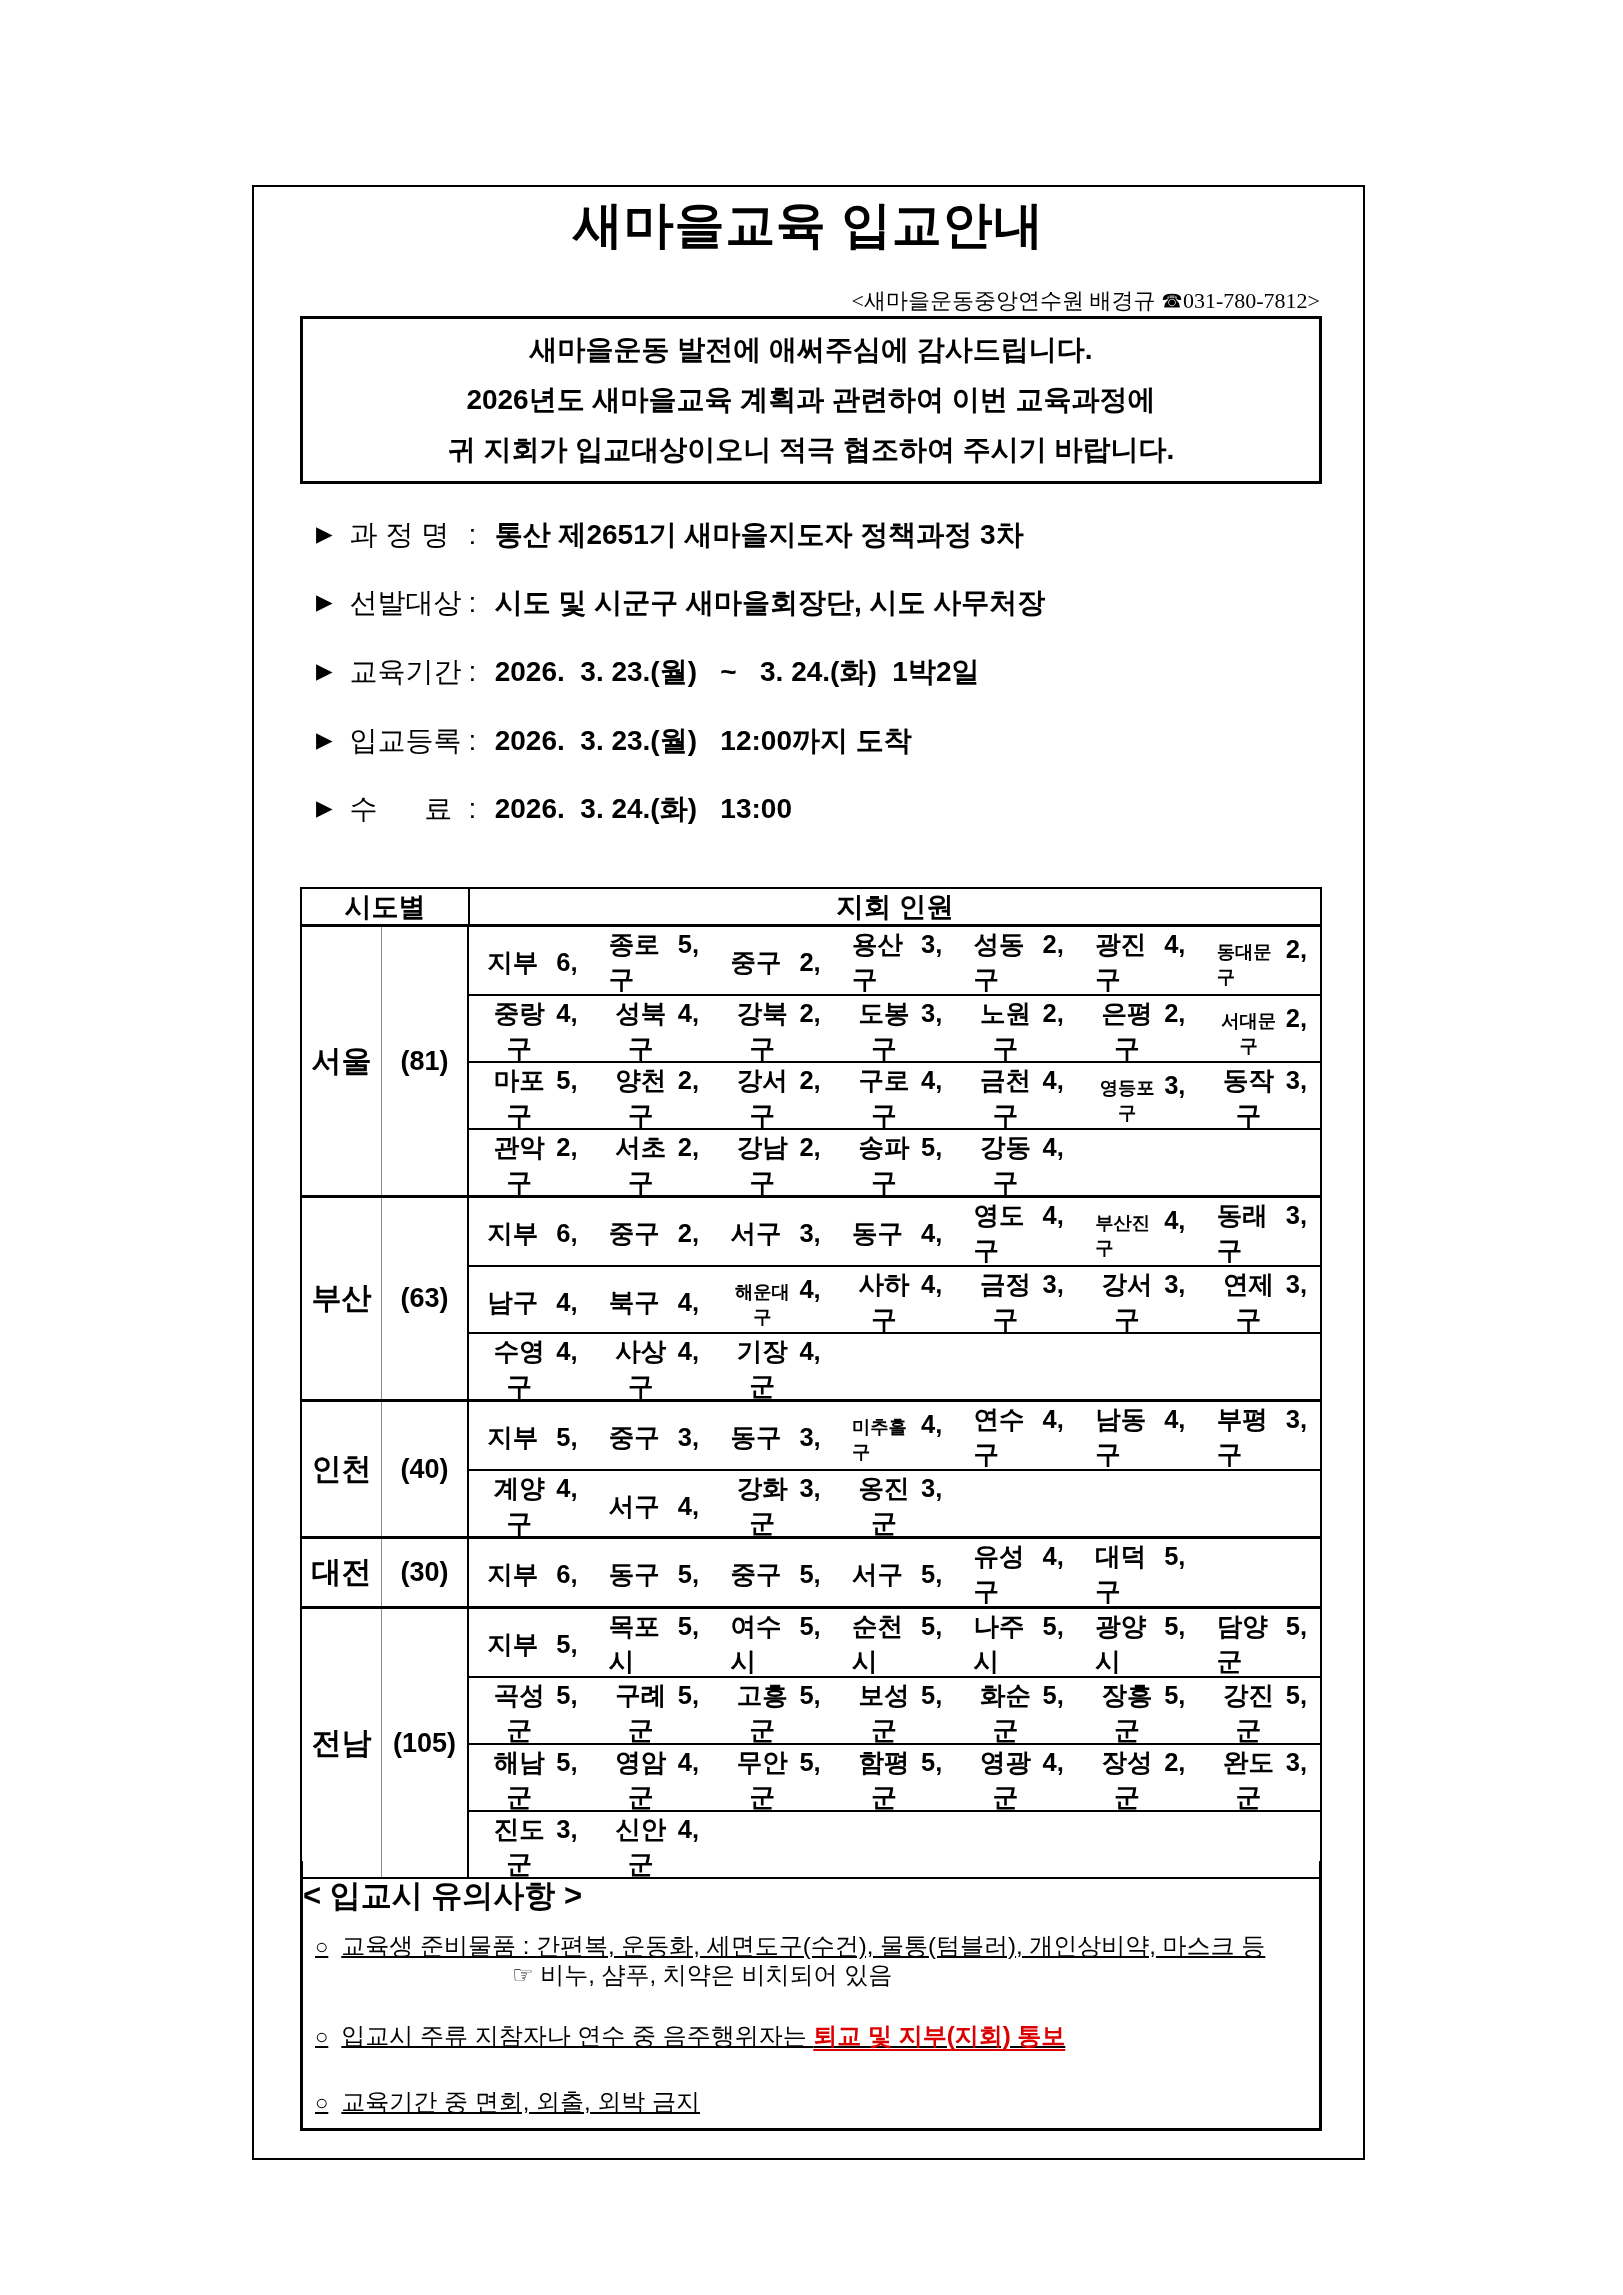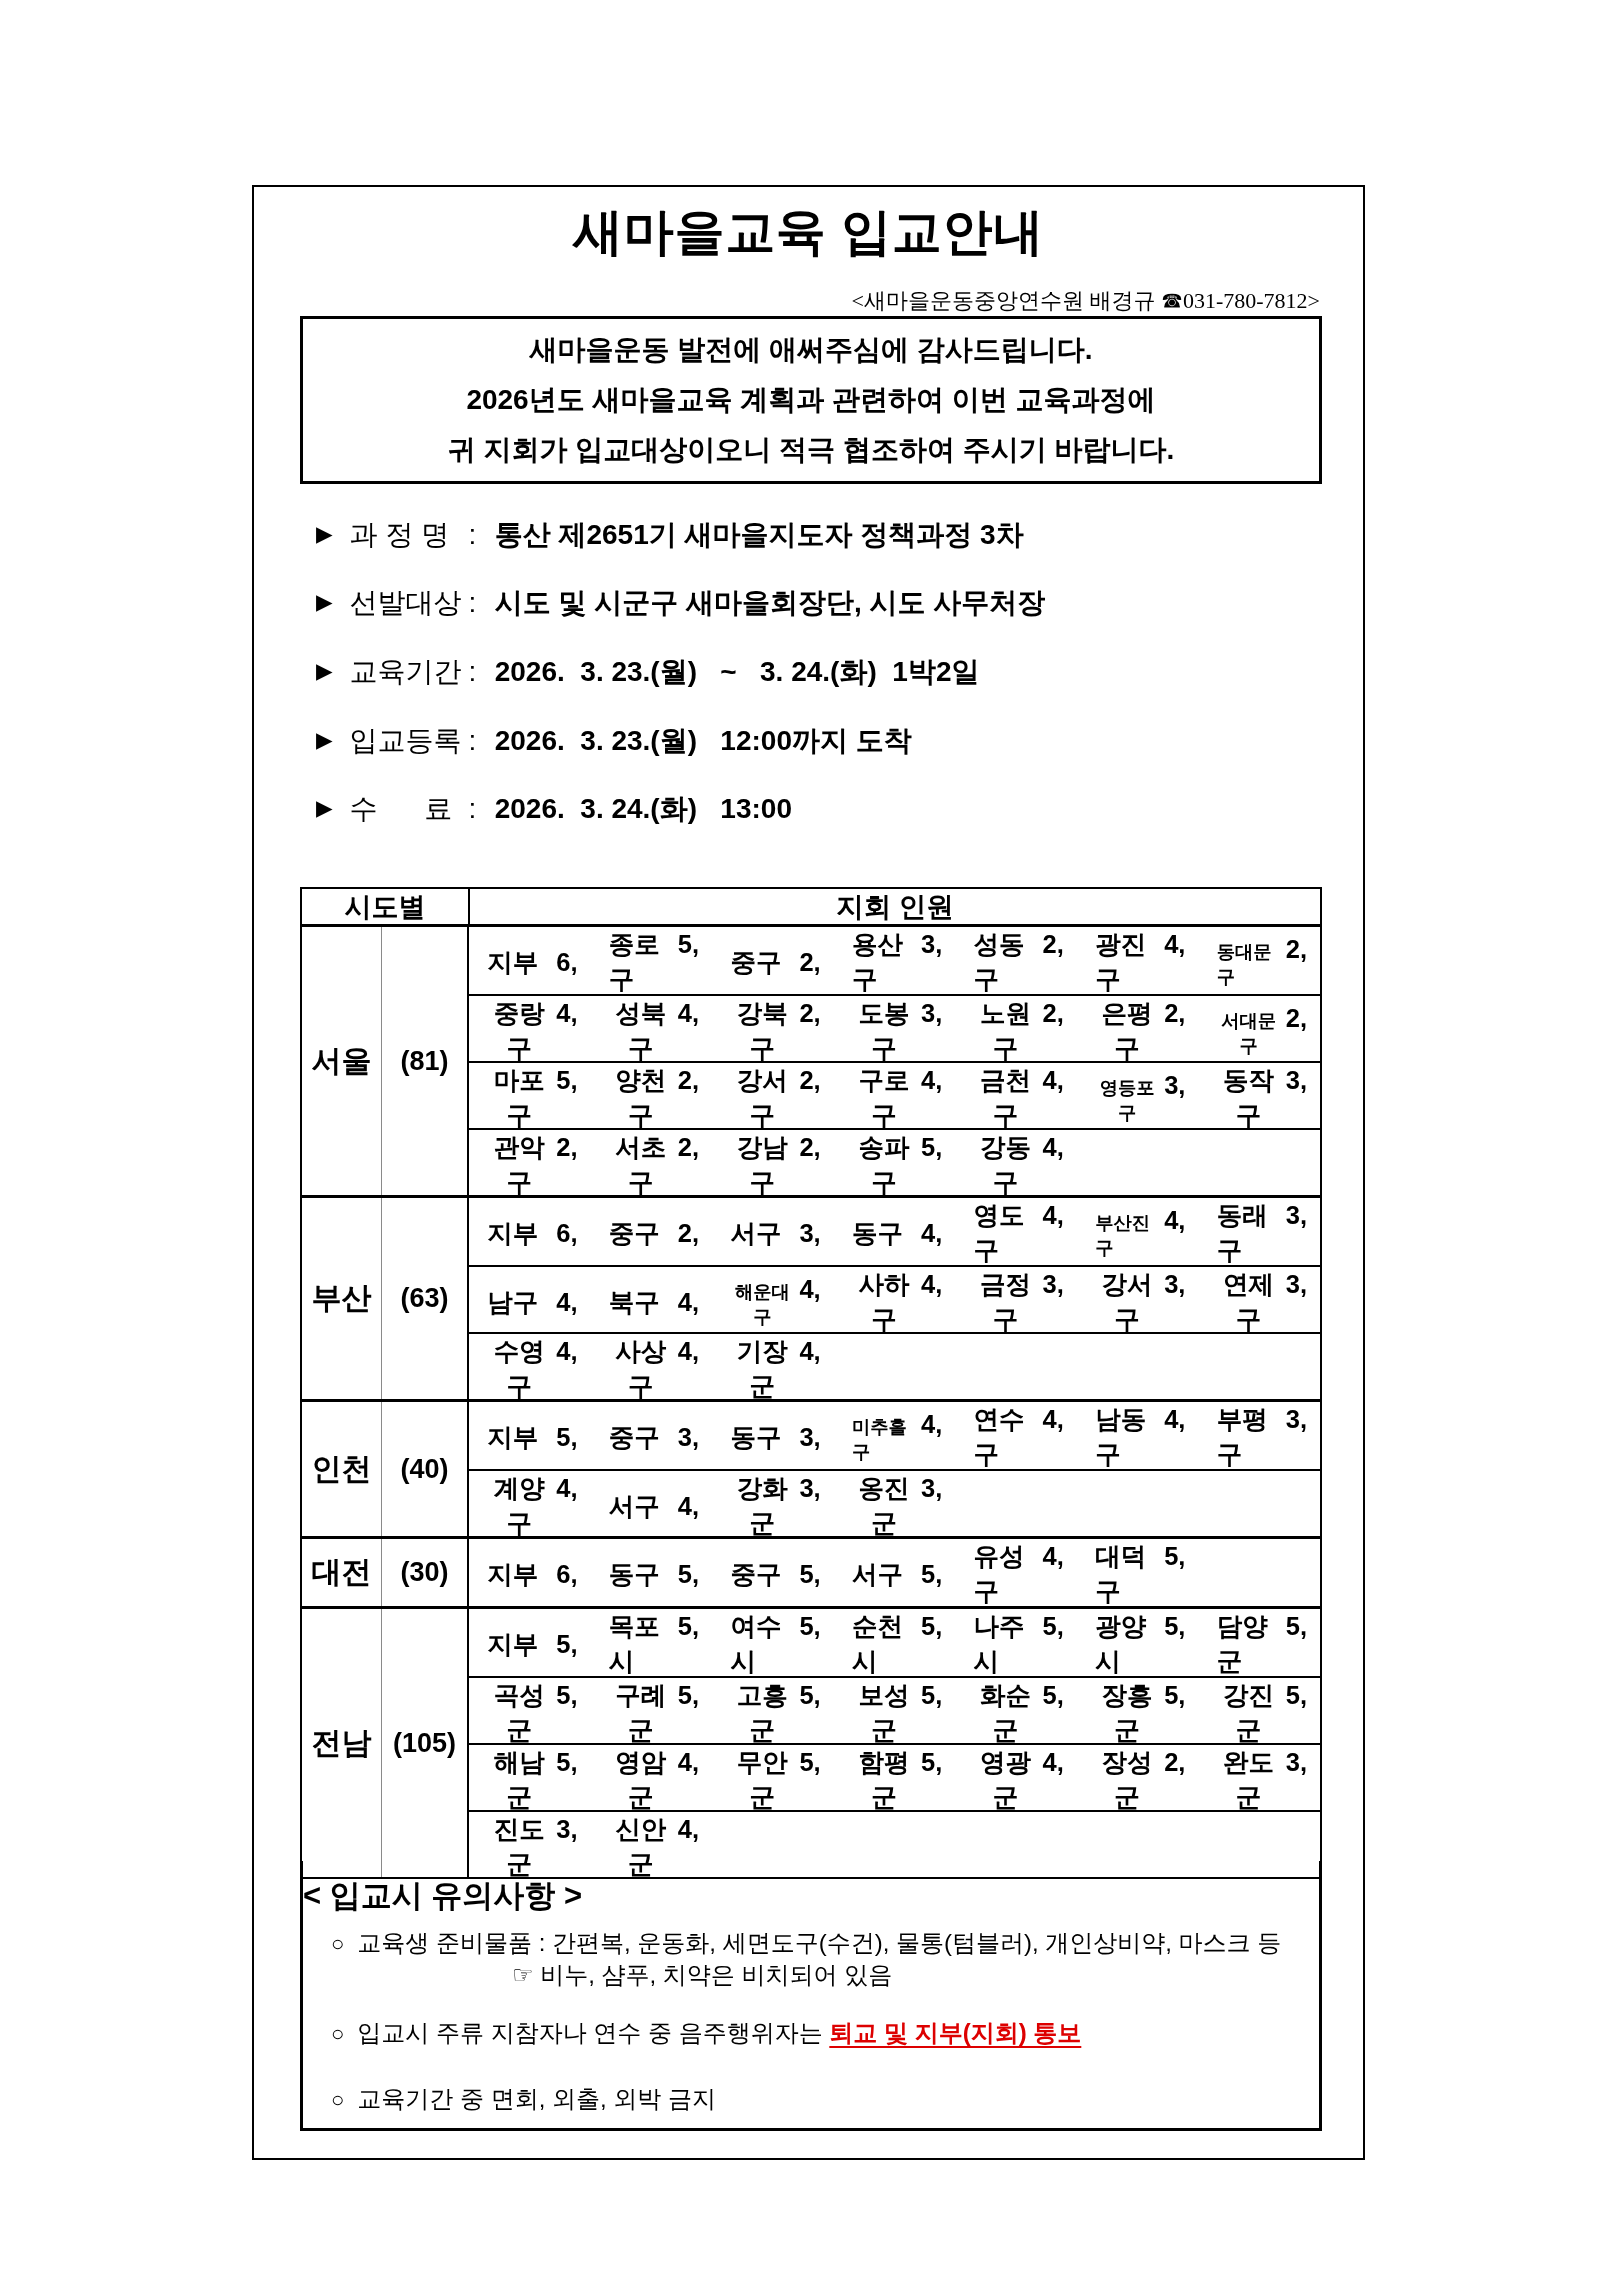--- a/index.html
+++ b/index.html
@@ -6,21 +6,21 @@
   html,body { background:#ffffff; }
   .page {
     position:relative; width:1623px; height:2295px; background:#ffffff;
     font-family:"Liberation Sans","DejaVu Sans",sans-serif; color:#000;
   }
   .doc-border {
     position:absolute; left:252px; top:185px; width:1113px; height:1975px;
     border:2.6px solid #000; background:#fff;
   }
   .doc-title {
-    position:absolute; top:12px; left:0; width:100%;
+    position:absolute; top:5px; left:0; width:100%;
     text-align:center; font-size:50px; font-weight:800; letter-spacing:0.7px;
   }
   .contact-line {
     position:absolute; top:99px; right:43px;
     font-family:"Liberation Serif","DejaVu Serif",serif;
     font-size:22px; font-weight:400; letter-spacing:0px;
   }
   .greeting-box {
     position:absolute; left:46px; top:129px; width:1022px; height:168px;
     border:3.3px solid #000; display:flex; flex-direction:column;
@@ -65,21 +65,21 @@
   .pair { display:flex; justify-content:space-between; align-items:baseline; padding:0 13px 0 18.3px; }
   .pair .nm { font-size:25.5px; font-weight:600; }
   .pair .nm.small { font-size:18.3px; }
   .pair .ct { font-size:25.5px; font-weight:600; margin-left:5.2px; }
 
   .notes-box {
     position:absolute; left:46px; top:1674px; width:1022px; height:270px;
     border:3.3px solid #000; border-top:none;
   }
   .notes-title { position:absolute; top:14.4px; left:0; width:100%; text-align:left; font-size:31px; font-weight:700; }
-  .note-line { position:absolute; left:28px; font-size:24px; white-space:pre; line-height:28px; }
+  .note-line { position:absolute; left:12px; font-size:24px; white-space:pre; line-height:34px;text-decoration:underline; }
   .note-line .nmk { margin-right:13px; font-size:22px; }
   .note-sub { position:absolute; font-size:24px; white-space:pre; }
   .hl { font-weight:700; text-decoration:underline; text-underline-offset:5.2px; }
 </style>
 </head>
 <body>
 
 <div class="page">
   <div class="doc-border">
 

